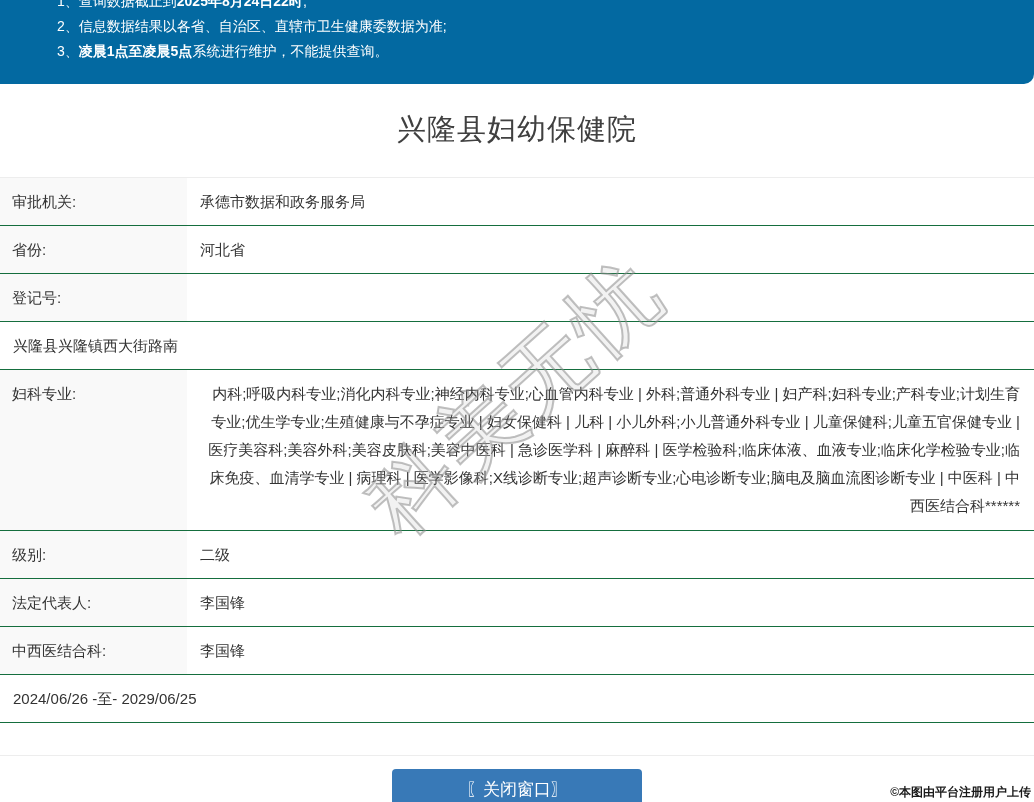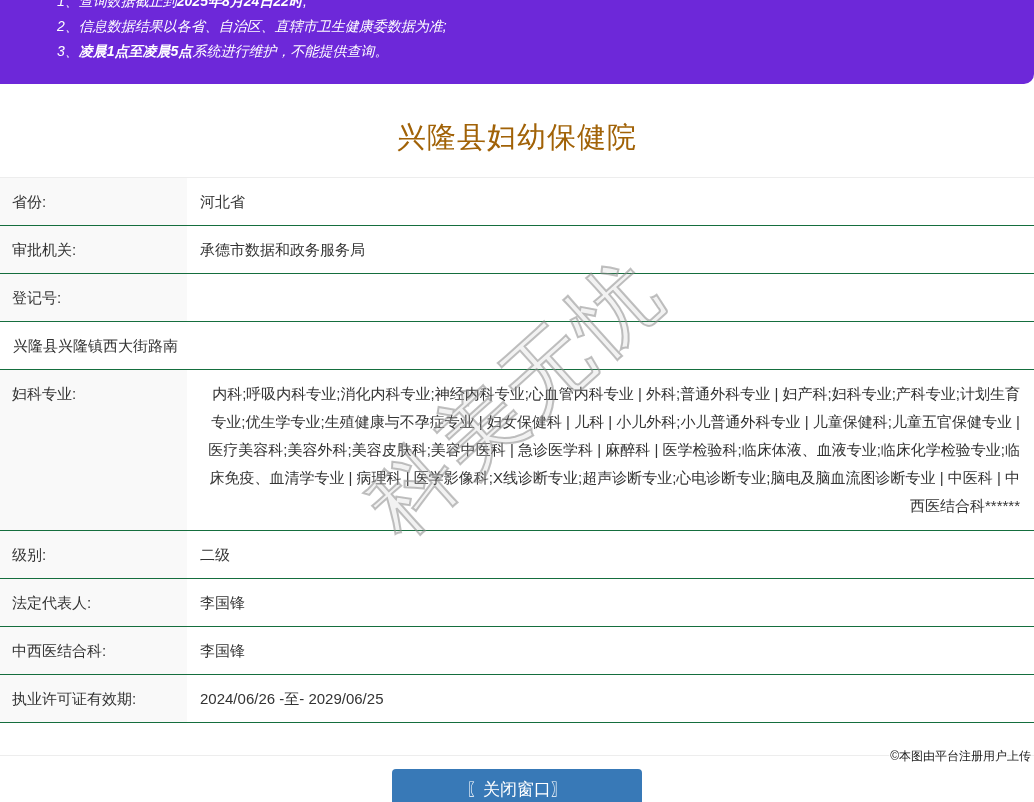--- a/index.html
+++ b/index.html
@@ -8,47 +8,46 @@
     width: 1034px; height: 802px;
     position: relative;
     overflow: hidden;
     background: #fff;
     color: #333;
     font-family: "Liberation Sans", sans-serif;
   }
 
   
   .notice-bar {
-    background: #6d28d9;
+    background: #0369a1;
     height: 84px;
     overflow: hidden;
     border-bottom-right-radius: 10px;
     color: #fff;
-    font-style: italic;
   }
   .notice-list {
     margin: -11px 0 0 0;
     padding: 0 20px 0 57px;
     list-style: none;
     font-size: 14px;
     line-height: 25px;
   }
   .notice-list b { font-weight: bold; }
 
   
   .title-wrap {
     height: 93px;
     padding-top: 26px;
     text-align: center;
   }
   .page-title {
-    margin: 8px;
+    margin: 0;
     font-size: 29px;
     font-weight: 500;
-    color: #a16207;
+    color: #404040;
     letter-spacing: 1px;
   }
 
   
   .info-table { border-top: 1px solid #ededed; }
   .row { display: flex; border-bottom: 1px solid #156e3e; }
   .cell-label {
     width: 187px;
     flex: 0 0 187px;
     background: #f9f9f9;
@@ -80,23 +79,23 @@
     color: #fff;
     font-size: 17px;
     border: none;
     border-radius: 4px;
     cursor: pointer;
     font-family: "Liberation Sans", sans-serif;
   }
 
   .copyright {
     position: absolute;
-    right: 3px; top: 748px;
+    right: 3px; top: 784px;
     font-size: 12px;
-    font-weight: normal;
+    font-weight: bold;
     color: #1a1a1a;
     text-shadow: -1px -1px 0 #fff, 1px -1px 0 #fff, -1px 1px 0 #fff, 1px 1px 0 #fff;
     z-index: 5;
     margin-left: 23px;
   }
 
   
   .watermark {
     position: absolute;
     left: 295px; top: 340px;
@@ -123,26 +122,26 @@
     <li><span>3、</span><span></span><b>凌晨1点至凌晨5点</b><span>系统进行维护，不能提供查询。</span></li>
   </ul>
 </div>
 
 <div class="title-wrap">
   <h1 class="page-title">兴隆县妇幼保健院</h1>
 </div>
 
 <div class="info-table">
   <div class="row">
+    <div class="cell-label">审批机关:</div>
+    <div class="cell-value">承德市数据和政务服务局</div>
+  </div>
+  <div class="row">
     <div class="cell-label">省份:</div>
     <div class="cell-value">河北省</div>
-  </div>
-  <div class="row">
-    <div class="cell-label">审批机关:</div>
-    <div class="cell-value">承德市数据和政务服务局</div>
   </div>
   <div class="row">
     <div class="cell-label">登记号:</div>
   </div>
   <div class="row">
     <div class="cell-value">兴隆县兴隆镇西大街路南</div>
   </div>
   <div class="row row-diagnosis">
     <div class="cell-label">妇科专业:</div>
     <div class="cell-value">内科;呼吸内科专业;消化内科专业;神经内科专业;心血管内科专业 | 外科;普通外科专业 | 妇产科;妇科专业;产科专业;计划生育专业;优生学专业;生殖健康与不孕症专业 | 妇女保健科 | 儿科 | 小儿外科;小儿普通外科专业 | 儿童保健科;儿童五官保健专业 | 医疗美容科;美容外科;美容皮肤科;美容中医科 | 急诊医学科 | 麻醉科 | 医学检验科;临床体液、血液专业;临床化学检验专业;临床免疫、血清学专业 | 病理科 | 医学影像科;X线诊断专业;超声诊断专业;心电诊断专业;脑电及脑血流图诊断专业 | 中医科 | 中西医结合科******</div>
@@ -153,21 +152,20 @@
   </div>
   <div class="row">
     <div class="cell-label">法定代表人:</div>
     <div class="cell-value">李国锋</div>
   </div>
   <div class="row">
     <div class="cell-label">中西医结合科:</div>
     <div class="cell-value">李国锋</div>
   </div>
   <div class="row">
-    <div class="cell-label">执业许可证有效期:</div>
     <div class="cell-value">2024/06/26 -至- 2029/06/25</div>
   </div>
 </div>
 
 <div class="footer">
   <button class="close-btn">〖关闭窗口〗</button>
 </div>
 
 <div class="watermark">科美无忧</div>
 

